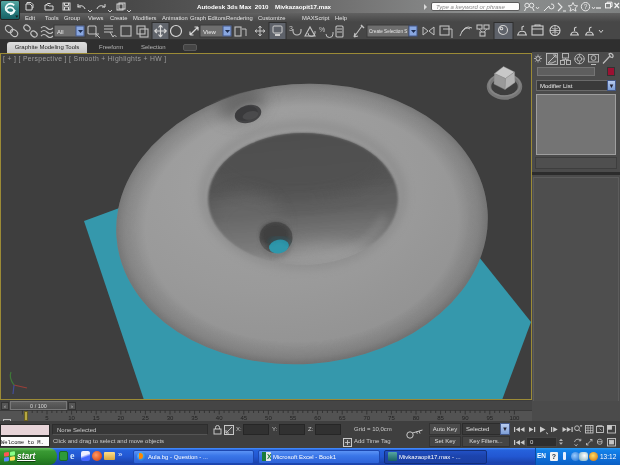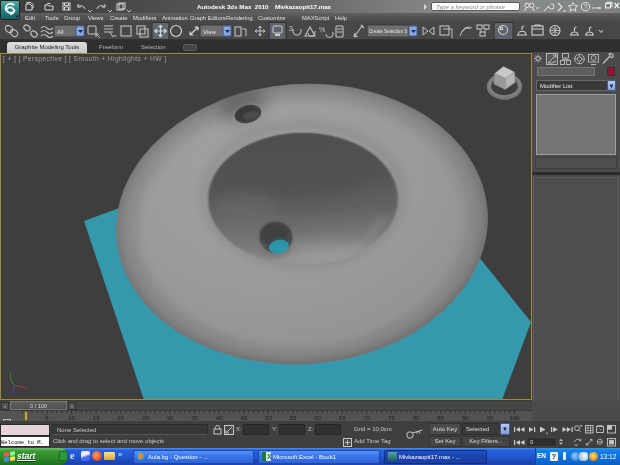--- a/index.html
+++ b/index.html
@@ -52,21 +52,21 @@
 #autokey{left:429px;top:423px;width:32px;height:12px;background:#4a4a4a;border:1px solid #333;color:#ddd;font-size:6px;text-align:center;padding-top:2px;}
 #setkey{left:429px;top:436px;width:32px;height:11px;background:#454545;border:1px solid #333;color:#ddd;font-size:6px;text-align:center;padding-top:1px;}
 #selcombo{left:462px;top:423px;width:39px;height:12px;background:#3a3a3a;border:1px solid #2c2c2c;color:#ddd;font-size:6px;padding:2px 0 0 3px;}
 #selarrow{left:500px;top:423px;width:10px;height:12px;background:linear-gradient(180deg,#b8ccf0,#7e9fd8);border:1px solid #44598a;color:#223;font-size:6px;text-align:center;line-height:11px;}
 #keyfilters{left:462px;top:436px;width:48px;height:11px;background:#454545;border:1px solid #333;color:#ddd;font-size:6px;text-align:center;padding-top:1px;}
 #framefield{left:526px;top:437px;width:31px;height:10px;background:#2e2e2e;border:1px solid #444;color:#ddd;font-size:6px;padding:1px 0 0 3px;}
 #addtt{left:354px;top:438px;font-size:6px;color:#c9c9c9;}
 #gridlbl{left:354px;top:426px;font-size:6px;color:#c9c9c9;}
 
 #taskbar{left:0;top:448px;width:620px;height:17px;background:linear-gradient(180deg,#4791ff 0%,#2662dc 12%,#2257d2 50%,#1b43ad 88%,#1d44b0 100%);}
-#startbtn{left:0;top:448px;width:68px;height:17px;background:linear-gradient(180deg,#6cc764 0%,#3a9a34 18%,#2e8c29 55%,#1e701f 100%);border-radius:0 8px 8px 0;color:#fff;font-weight:bold;font-size:8.5px;font-style:italic;padding:3px 0 0 17px;text-shadow:0 1px 1px rgba(0,0,0,0.5);text-decoration:underline;}
+#startbtn{left:0;top:448px;width:57px;height:17px;background:linear-gradient(180deg,#6cc764 0%,#3a9a34 18%,#2e8c29 55%,#1e701f 100%);border-radius:0 8px 8px 0;color:#fff;font-weight:bold;font-size:8.5px;font-style:italic;padding:3px 0 0 17px;text-shadow:0 1px 1px rgba(0,0,0,0.5);text-decoration:underline;}
 .tbtn{position:absolute;top:450px;height:14px;background:linear-gradient(180deg,#5b93f5,#3a76e8 40%,#2e63d8);border-radius:2px;border:1px solid #1d48b0;color:#fff;font-size:6px;padding:3px 0 0 14px;white-space:nowrap;overflow:hidden;}
 #tray{left:535px;top:448px;width:85px;height:17px;background:linear-gradient(180deg,#2d9bf2 0%,#1280e8 15%,#0f6fd8 60%,#0a5ec4 100%);border-left:1px solid #0a4aa5;color:#fff;font-size:6.5px;}
 </style></head>
 <body>
 <div id="stage">
   <div class="abs" id="titlebar"></div>
   <div class="abs" id="title">Autodesk 3ds Max&nbsp; 2010</div>
   <div class="abs" id="title2">Mivkazaopit17.max</div>
   <div class="abs" id="search">Type a keyword or phrase</div>
   <svg class="abs" style="left:0;top:0;z-index:40;" width="620" height="22" viewBox="0 0 620 22">

